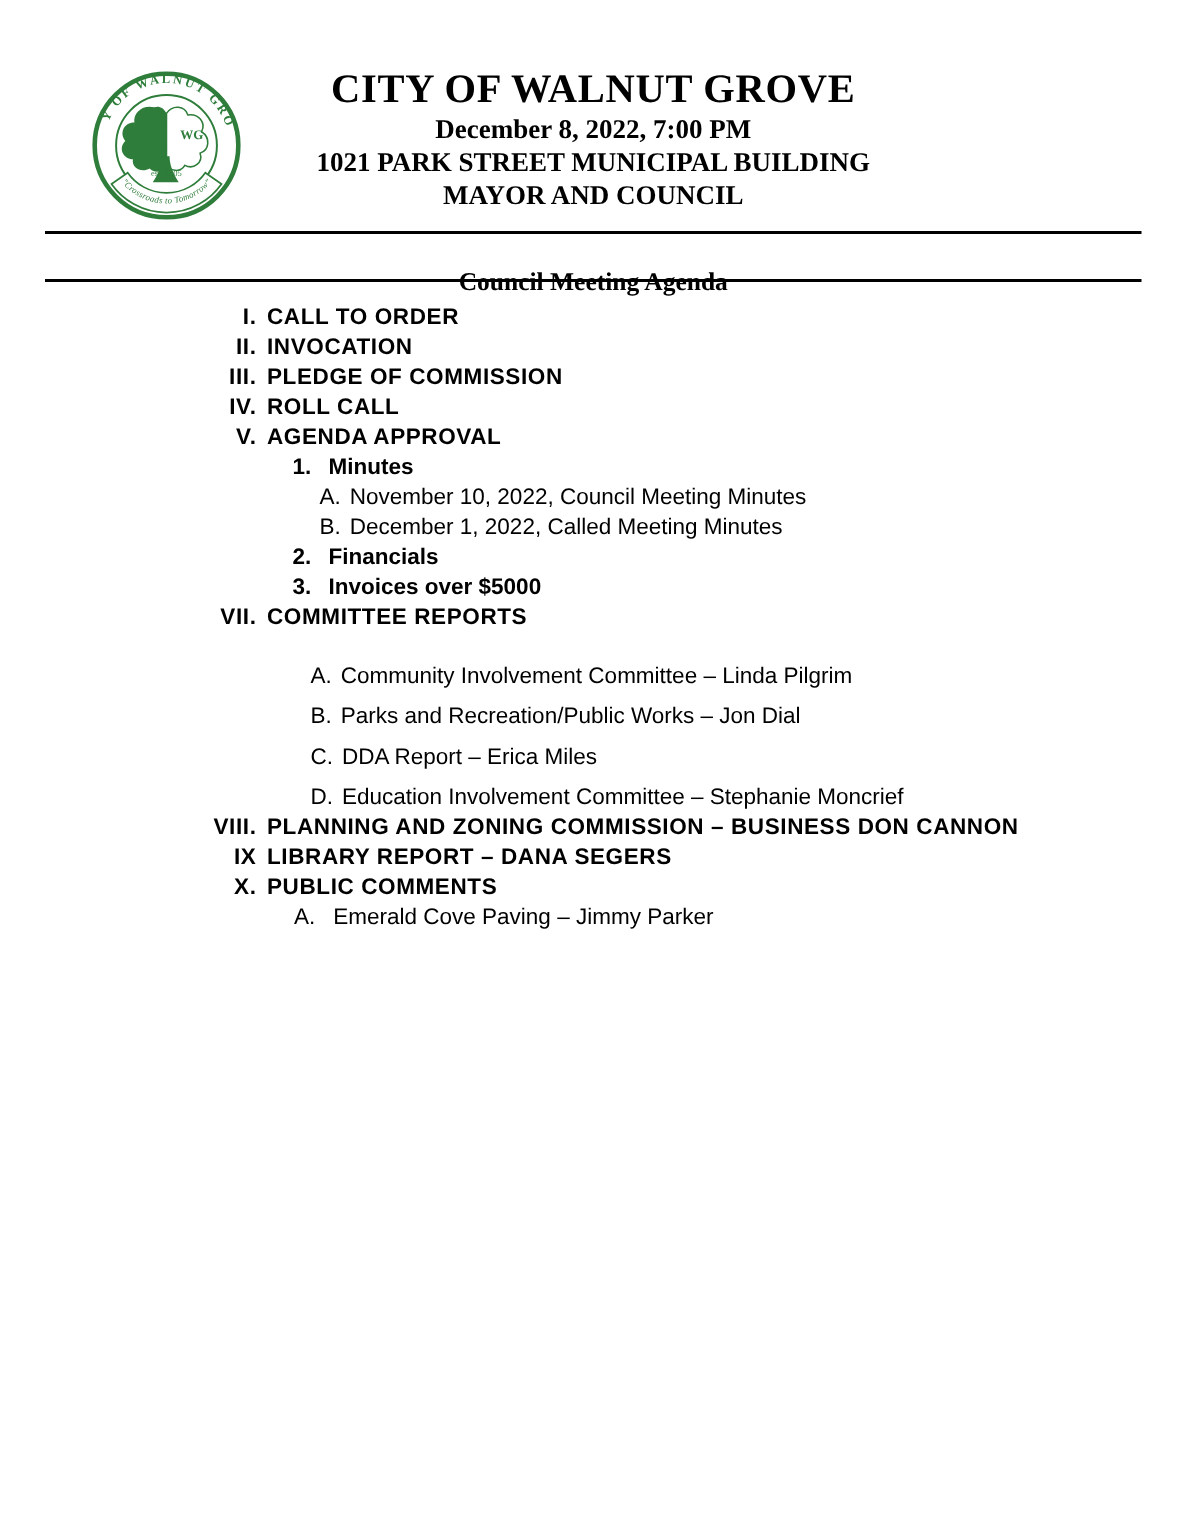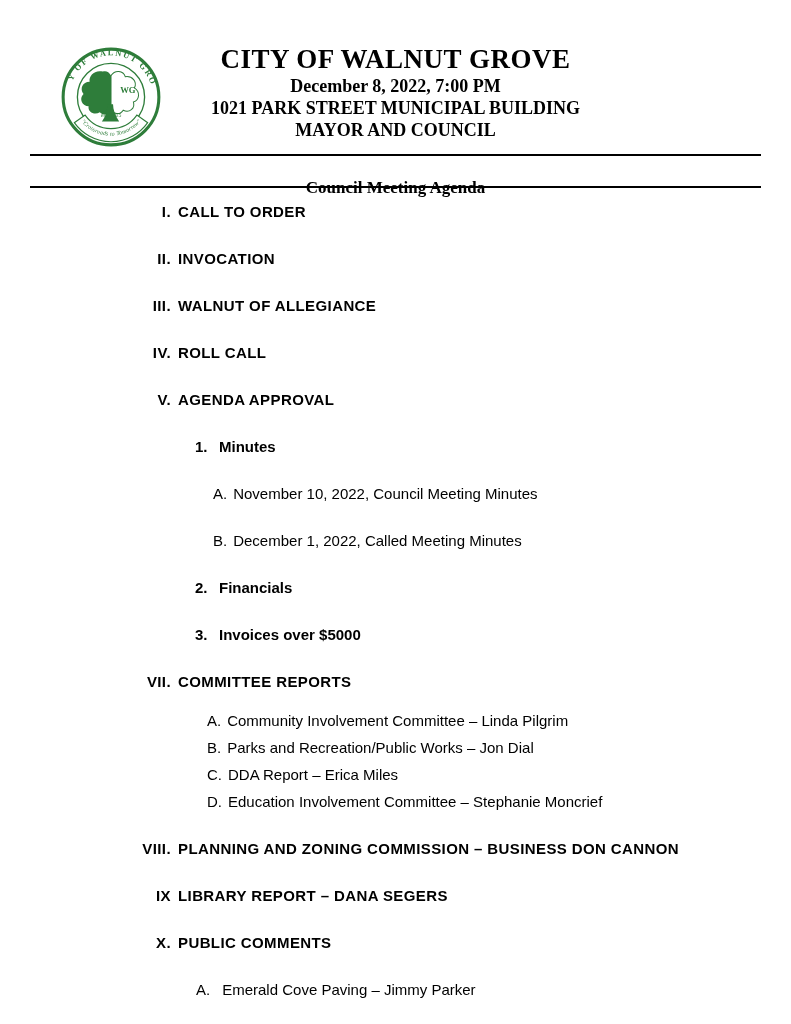--- a/index.html
+++ b/index.html
@@ -41,21 +41,21 @@
     font-weight: bold;
     font-size: 17px; line-height: 20px;
   }
   
   .agenda {
     position: absolute; left: 0; right: 0; top: 202px;
   }
   .row {
     display: flex;
     font-size: 15px; line-height: 19px;
-    margin-top: 28px;
+    margin-top: 1px;
   }
   .row:first-child { margin-top: 0; }
   .row .num { flex: 0 0 auto; white-space: pre; }
   .row .label { white-space: pre; }
   
   .roman {
     font-weight: bold;
     letter-spacing: 0.4px;
     margin-left: 125px;
   }
@@ -129,21 +129,21 @@
       <div class="row roman">
         <span class="num">I.</span>
         <span class="label">CALL TO ORDER</span>
       </div>
       <div class="row roman">
         <span class="num">II.</span>
         <span class="label">INVOCATION</span>
       </div>
       <div class="row roman">
         <span class="num">III.</span>
-        <span class="label">WALNUT OF ALLEGIANCE</span>
+        <span class="label">PLEDGE OF COMMISSION</span>
       </div>
       <div class="row roman">
         <span class="num">IV.</span>
         <span class="label">ROLL CALL</span>
       </div>
       <div class="row roman">
         <span class="num">V.</span>
         <span class="label">AGENDA APPROVAL</span>
       </div>
       <div class="row number">

